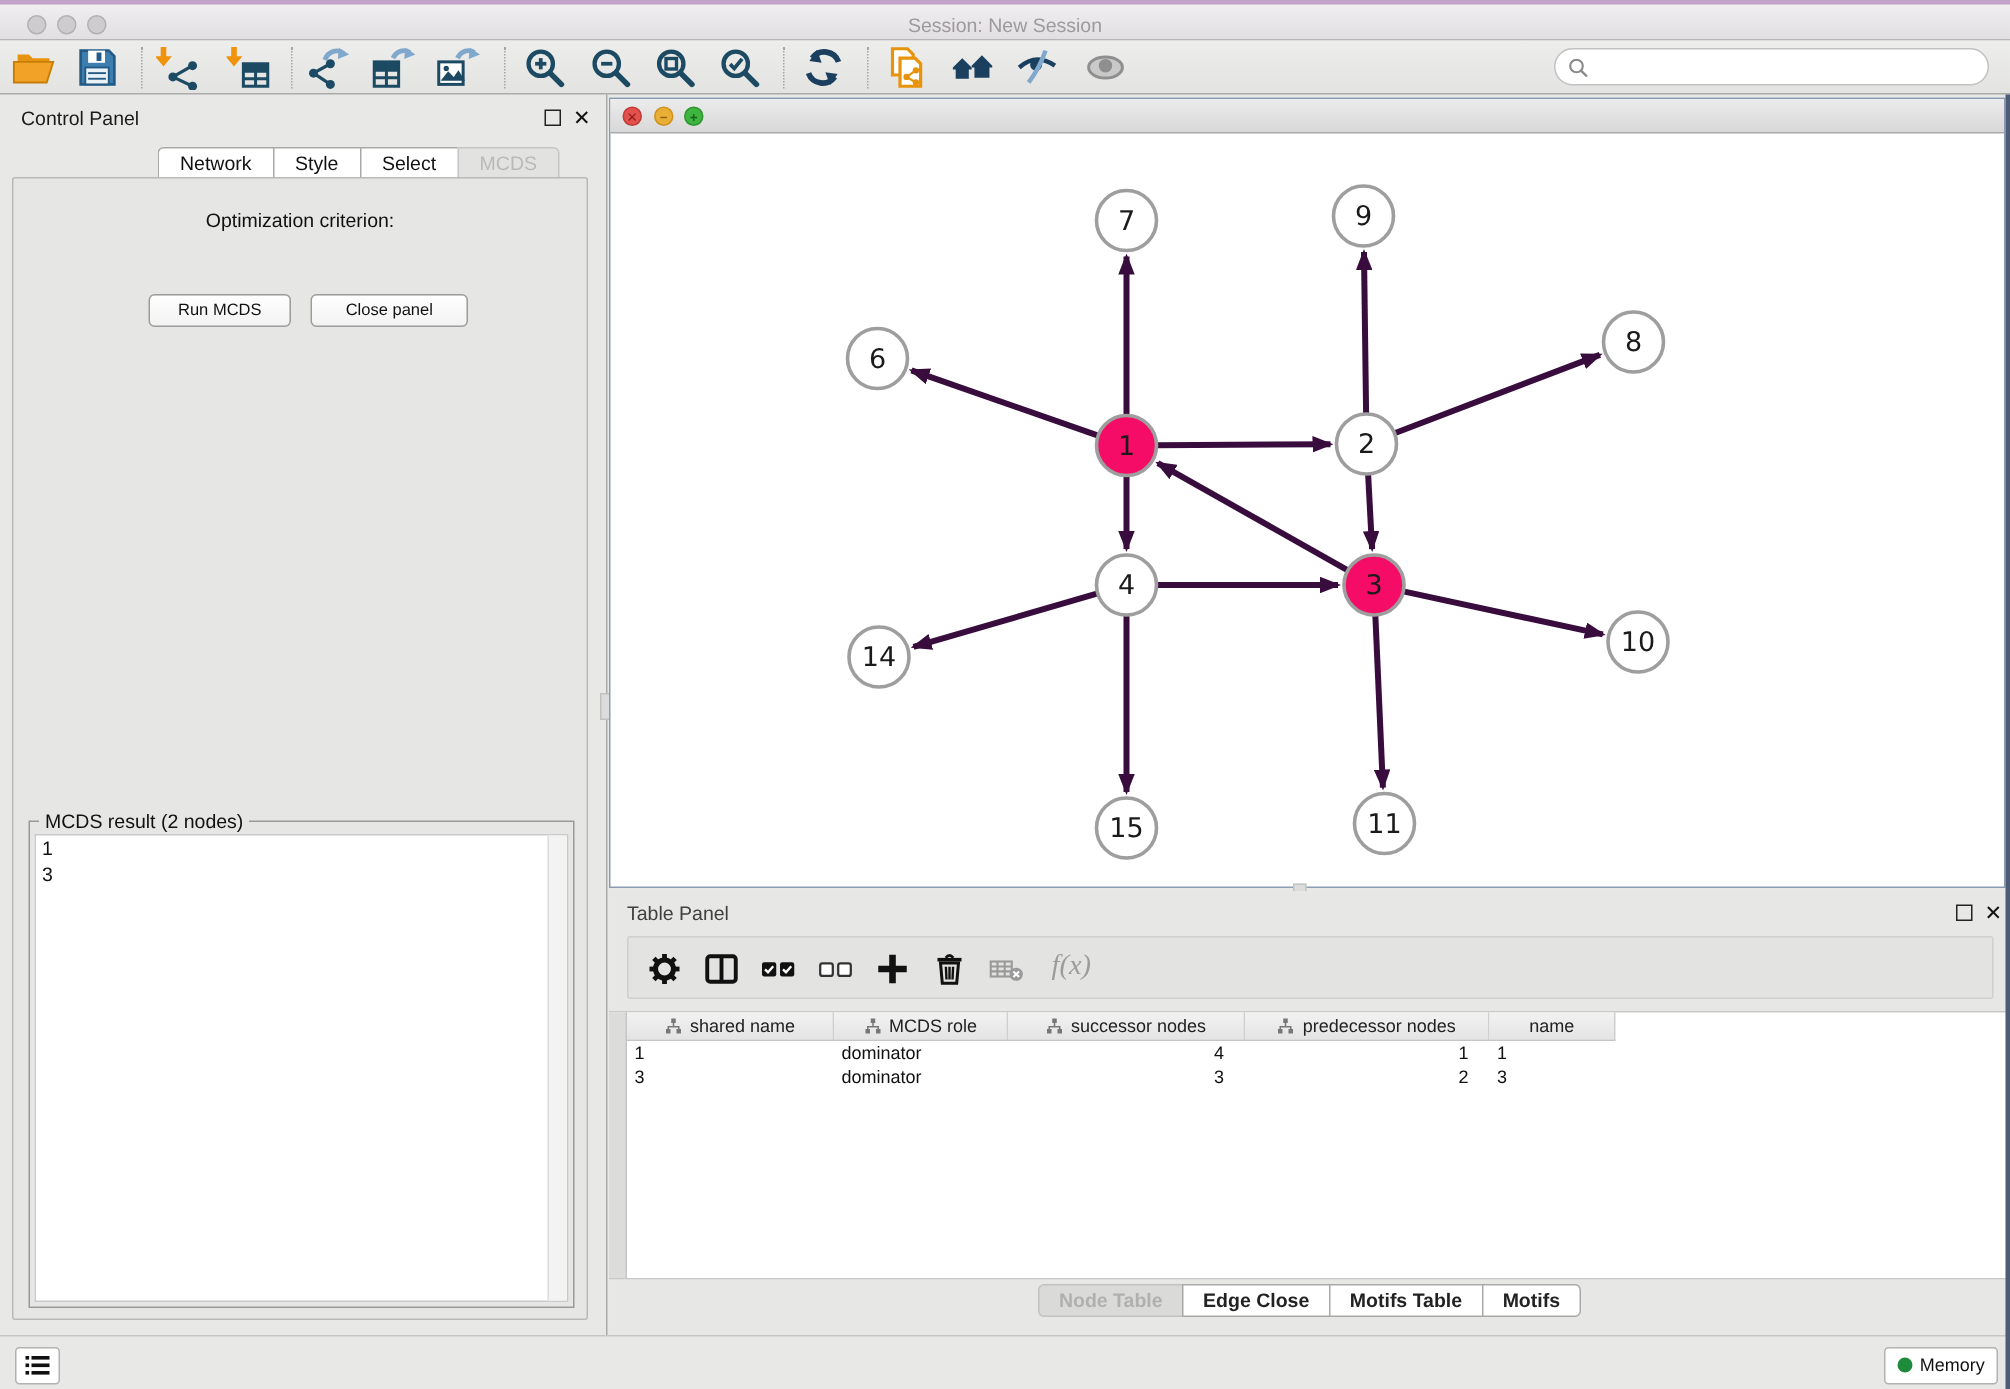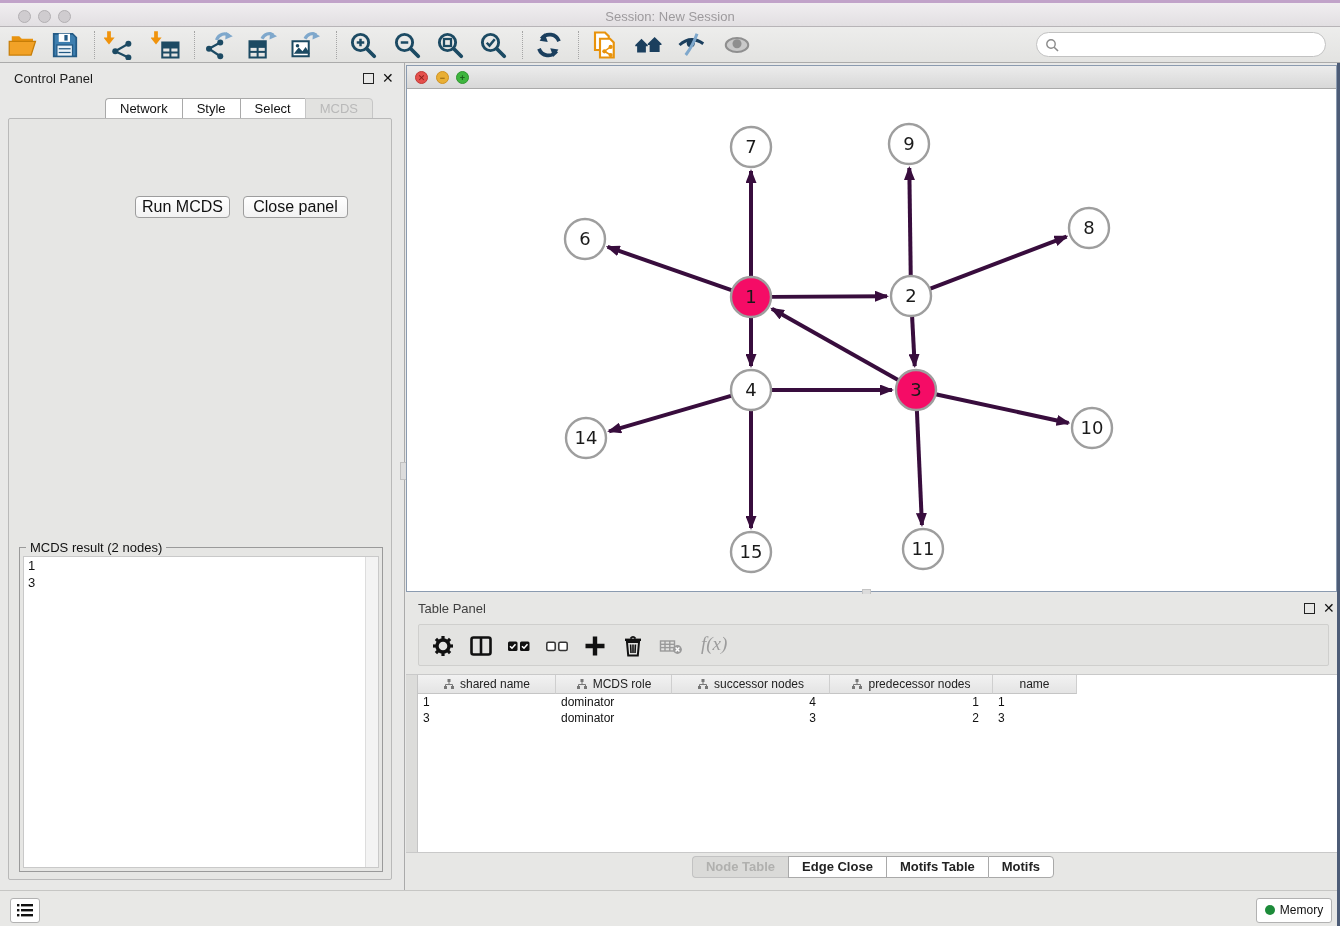--- a/index.html
+++ b/index.html
@@ -36,21 +36,21 @@
   .ctab:first-child { border-radius:4px 0 0 0; }
   .ctab:last-child { border-right:1px solid #bdbdbd; border-radius:0 4px 0 0; }
   .ctab.active { background:#e2e2e0; color:#b9b9b9; border-color:#c6c6c6; }
   .cbody { position:absolute; left:3px; top:52px; width:384px; height:762px;
     background:#e6e6e4; border:1px solid #b9b9b9; border-radius:2px; }
   .opt-label { position:absolute; left:0; right:0; top:20px; text-align:center; font-size:13px; color:#111; }
   .dropdown { position:absolute; left:40px; top:44px; width:308px; height:23px; background:#fff;
     border:1px solid #a8a8a8; border-radius:4px; font-size:13px; line-height:21px; padding-left:10px; color:#111; }
   .dropdown .arrows { position:absolute; right:7px; top:3px; }
   .cbtn { position:absolute; top:77px; height:22px; background:linear-gradient(#ffffff,#f2f2f2);
-    border:1px solid #9d9d9d; border-radius:4px; font-size:16px; text-align:center; line-height:20px; color:#111;margin-left:36px; }
+    border:1px solid #9d9d9d; border-radius:4px; font-size:11px; text-align:center; line-height:20px; color:#111; }
   .resultbox { position:absolute; left:10px; top:428px; width:364px; height:325px; border:1px solid #9a9a9a; }
   .result-legend { position:absolute; left:6px; top:-8px; background:#e6e6e4; padding:0 4px; font-size:13px; color:#111; }
   .result-area { position:absolute; left:3px; top:8px; right:3px; bottom:3px; background:#fff; border:1px solid #c9c9c9; }
   .result-line { font-size:13px; line-height:17px; padding-left:4px; color:#111; }
   .result-scroll { position:absolute; right:0; top:0; width:13px; bottom:0; background:#f3f3f3; border-left:1px solid #ddd; }
 
   
   .vsplit-line { position:absolute; left:404px; top:63px; width:1px; height:827px; background:#aaa; }
   .vsplit-grip { position:absolute; left:400px; top:462px; width:8px; height:18px; background:#dcdcdc; border:1px solid #c0c0c0; }
   .hsplit-grip { position:absolute; left:862px; top:589px; width:9px; height:6px; background:#dcdcdc; border:1px solid #c4c4c4; }
@@ -251,20 +251,21 @@
     <div class="cpanel-title">Control Panel</div>
     <span class="panel-max" style="left:358px; top:7px"></span>
     <span class="panel-close" style="left:377px; top:7px">✕</span>
     <div class="ctabs">
         <div class="ctab">Network</div>
         <div class="ctab">Style</div>
         <div class="ctab">Select</div>
         <div class="ctab active">MCDS</div>
       </div>
     <div class="cbody">
+      <div class="opt-label">Optimization criterion:</div>
       <div class="cbtn" style="left:90px; width:95px">Run MCDS</div>
       <div class="cbtn" style="left:198px; width:105px">Close panel</div>
       <div class="resultbox">
         <span class="result-legend">MCDS result (2 nodes)</span>
         <div class="result-area">
           <div>
               <div class="result-line">1</div>
               <div class="result-line">3</div>
             </div>
           <div class="result-scroll"></div>

